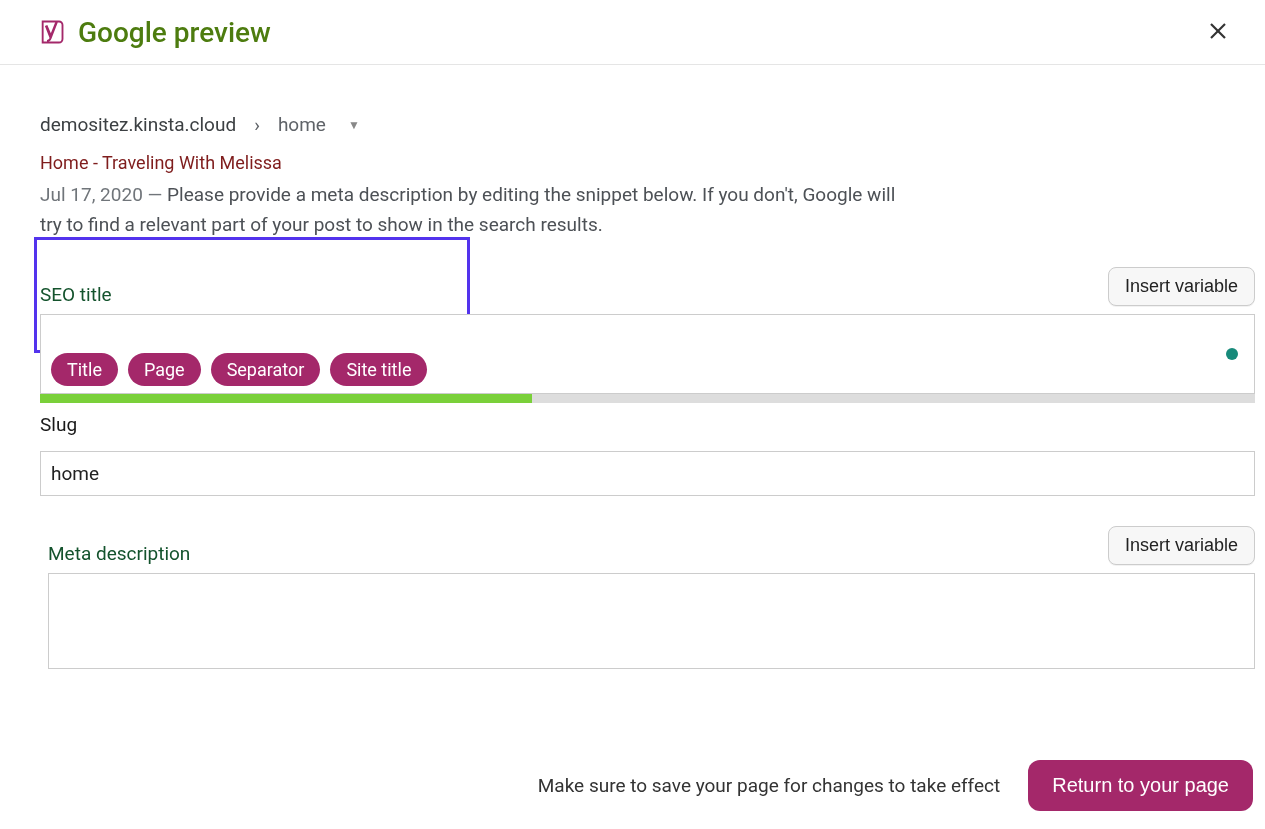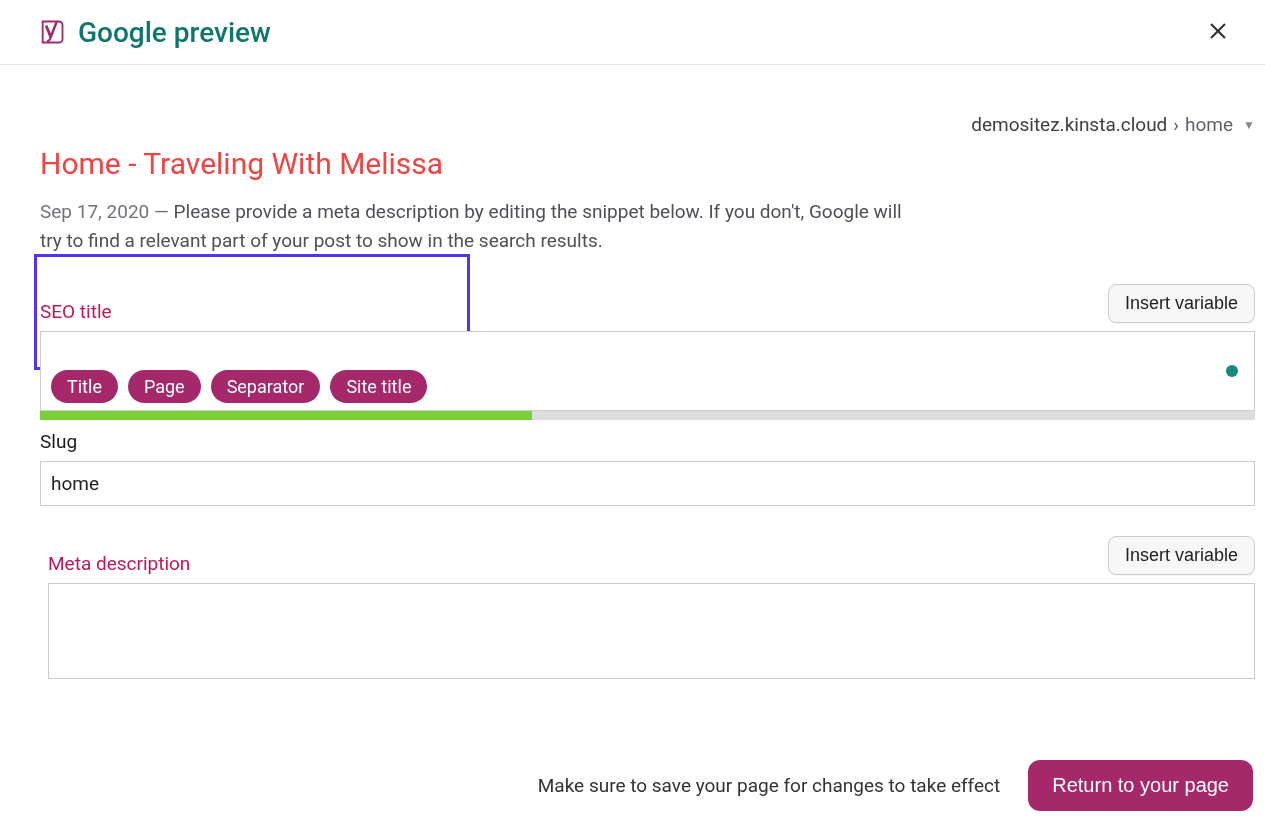--- a/index.html
+++ b/index.html
@@ -3,39 +3,39 @@
 <meta charset="utf-8">
 <style>
   * { box-sizing: border-box; }
   html, body { margin: 0; padding: 0; font-family: -apple-system, BlinkMacSystemFont, "Segoe UI", Roboto, Arial, sans-serif; color: #1a1a1a; background: #fff; }
   .panel-header {
     display: flex; align-items: center; padding: 14px 30px 14px 38px;
     border-bottom: 1px solid #e5e5e5;
   }
   .panel-header .logo { display: flex; align-items: center; gap: 12px; }
   .panel-header .logo-icon { width: 28px; height: 30px; color: #a4286a; }
-  .panel-header h1 { margin: 0; font-size: 28px; font-weight: 500; color: #0f766e; }
+  .panel-header h1 { margin: 0; font-size: 28px; font-weight: 500; color: #4d7c0f; }
   .panel-header .close { margin-left: auto; font-size: 24px; color: #333; cursor: pointer; padding: 4px 8px; }
 
   .content { padding: 48px 10px 0 40px; }
 
-  .breadcrumb { color: #666; font-size: 19px; margin-bottom: 8px; display: flex; align-items: center; gap: 6px; justify-content: flex-end; }
+  .breadcrumb { color: #666; font-size: 19px; margin-bottom: 15px; display: flex; align-items: center; gap: 18px; }
   .breadcrumb .domain { color: #3c4043; }
   .breadcrumb .sep { color: #5f6368; }
   .breadcrumb .path { color: #5f6368; }
   .breadcrumb .caret { color: #888; font-size: 12px; margin-left: 4px; }
 
-  .g-title { color: #ef4444; font-size: 30px; font-weight: 400; margin: 0 0 14px 0; line-height: 1.3; }
+  .g-title { color: #7f1d1d; font-size: 18px; font-weight: 400; margin: 0 0 6px 0; line-height: 1.3; }
 
   .g-desc { color: #4d5156; font-size: 19px; line-height: 1.55; max-width: 880px; }
   .g-desc .date { color: #70757a; }
 
   .field-wrap { margin-top: 28px; position: relative; }
   .field-head { display: flex; align-items: flex-end; justify-content: space-between; margin-bottom: 8px; }
-  .field-label { font-size: 19px; color: #be185d; font-weight: 400; }
+  .field-label { font-size: 19px; color: #14532d; font-weight: 400; }
 
   .insert-btn {
     background: #f7f7f7; border: 1px solid #ccc; border-radius: 8px;
     padding: 8px 16px; font-size: 18px; color: #222; cursor: pointer;
     box-shadow: 0 1px 0 rgba(0,0,0,0.05);
   }
 
   .pill-box {
     border: 1px solid #ccc; border-radius: 0; background: #fff;
     padding: 7px 10px; display: flex; align-items: center; gap: 10px;
@@ -48,21 +48,21 @@
   .status-dot { width: 12px; height: 12px; border-radius: 50%; background: #178a7a; margin-left: auto; margin-right: 6px; }
 
   .highlight-frame {
     position: absolute; left: -6px; top: -30px; width: 436px; height: 116px;
     border: 3px solid #5333ed; pointer-events: none;
   }
 
   .progress { height: 9px; background: #ddd; width: 100%; margin-top: 0; }
   .progress .bar { height: 100%; background: #7ad03a; width: 40.5%; }
 
-  .slug-label { font-size: 19px; margin-top: 10px; margin-bottom: 8px; }
+  .slug-label { font-size: 19px; margin-top: 10px; margin-bottom: 15px; }
   .text-input {
     width: 100%; border: 1px solid #ccc; font-size: 19px; padding: 10px 10px;
     font-family: inherit; color: #222; outline: none;
   }
 
   .meta-wrap { margin-top: 30px; padding-left: 8px; }
   .meta-box {
     width: 100%; border: 1px solid #ccc; min-height: 96px; padding: 10px;
     font-size: 19px; font-family: inherit; resize: none; outline: none;
   }
@@ -102,21 +102,21 @@
   <div class="breadcrumb">
     <span class="domain">demositez.kinsta.cloud</span>
     <span class="sep">›</span>
     <span class="path">home</span>
     <span class="caret">▼</span>
   </div>
 
   <h2 class="g-title">Home - Traveling With Melissa</h2>
 
   <div class="g-desc">
-    <span class="date">Sep 17, 2020</span><span class="date"> — </span><span>Please provide a meta description by editing the snippet below. If you don't, Google will try to find a relevant part of your post to show in the search results.</span>
+    <span class="date">Jul 17, 2020</span><span class="date"> — </span><span>Please provide a meta description by editing the snippet below. If you don't, Google will try to find a relevant part of your post to show in the search results.</span>
   </div>
 
   
   <div class="field-wrap">
     <div class="highlight-frame"></div>
     <div class="field-head">
       <div class="field-label">SEO title</div>
       <button class="insert-btn">Insert variable</button>
     </div>
     <div class="pill-box">

